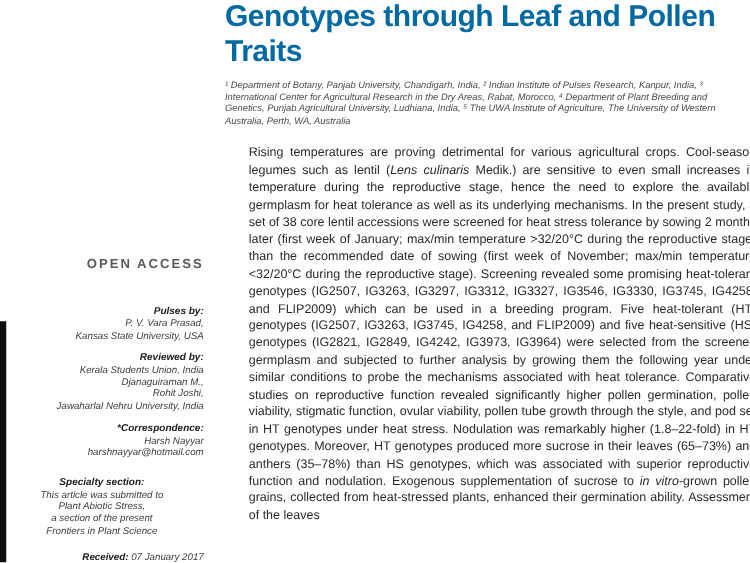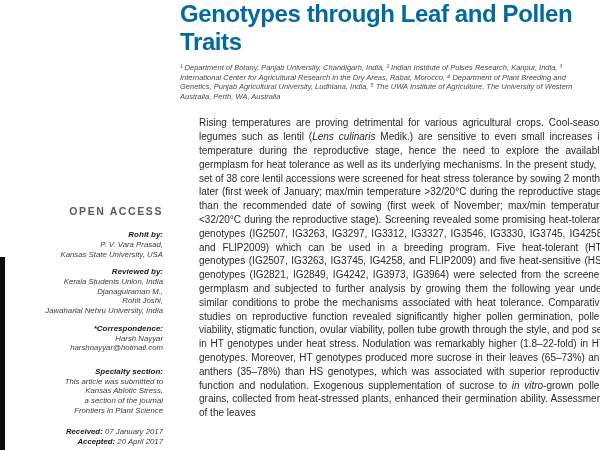--- a/index.html
+++ b/index.html
@@ -26,21 +26,21 @@
     position: absolute;
     left: 0; top: 205px;
     width: 163px;
     text-align: right;
   }
   .open-access {
     font-size: 10.5px;
     font-weight: 600;
     letter-spacing: 1.6px;
     color: #565b5f;
-    margin-bottom: 13px;
+    margin-bottom: 27px;
   }
   .sb-block { margin-bottom: 8px; }
   .sb-block.gap-lg { margin-top: 4px; }
   .sb-label {
     font-size: 8px;
     font-weight: bold;
     font-style: italic;
     color: #1a1a1a;
     line-height: 10px;
   }
@@ -104,44 +104,44 @@
 
 <div class="page">
 
   <div class="edge-bar"></div>
 
   <div class="sidebar">
 
     <div class="open-access">OPEN ACCESS</div>
 
     <div class="sb-block">
-      <div class="sb-label">Rohit by:</div>
+      <div class="sb-label">Pulses by:</div>
       <div class="sb-line">P. V. Vara Prasad,</div>
       <div class="sb-line">Kansas State University, USA</div>
     </div>
 
     <div class="sb-block">
       <div class="sb-label">Reviewed by:</div>
       <div class="sb-line">Kerala Students Union, India</div>
       <div class="sb-line">Djanaguiraman M.,</div>
       <div class="sb-line">Rohit Joshi,</div>
       <div class="sb-line">Jawaharlal Nehru University, India</div>
     </div>
 
     <div class="sb-block gap-lg">
       <div class="sb-label">*Correspondence:</div>
       <div class="sb-line">Harsh Nayyar</div>
       <div class="sb-line">harshnayyar@hotmail.com</div>
     </div>
 
-    <div class="sb-block gap-lg" style="margin-top:14px;">
+    <div class="sb-block gap-lg" style="margin-top:14px;text-align:center;">
       <div class="sb-label">Specialty section:</div>
       <div class="sb-line">This article was submitted to</div>
-      <div class="sb-line">Kansas Abiotic Stress,</div>
-      <div class="sb-line">a section of the journal</div>
+      <div class="sb-line">Plant Abiotic Stress,</div>
+      <div class="sb-line">a section of the present</div>
       <div class="sb-line">Frontiers in Plant Science</div>
     </div>
 
     <div class="sb-dates">
       <div class="sb-date-row"><b>Received:</b><span> 07 January 2017</span></div>
       <div class="sb-date-row"><b>Accepted:</b><span> 20 April 2017</span></div>
 
     </div>
 
   </div>

